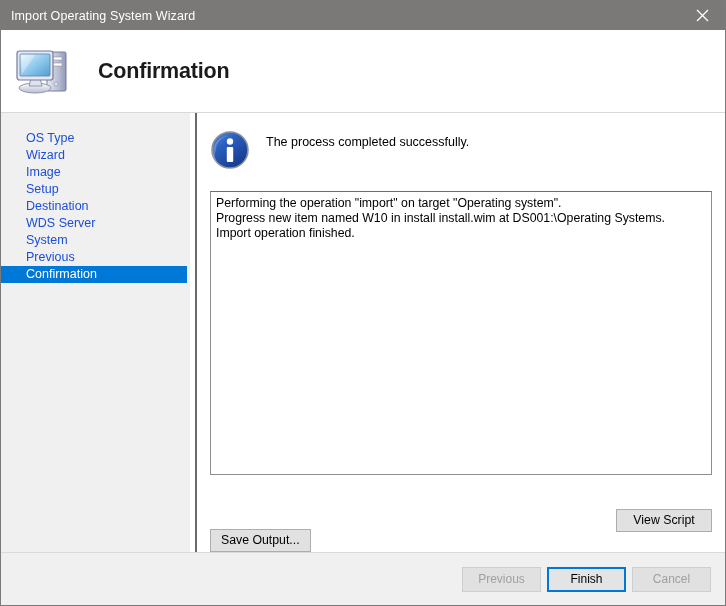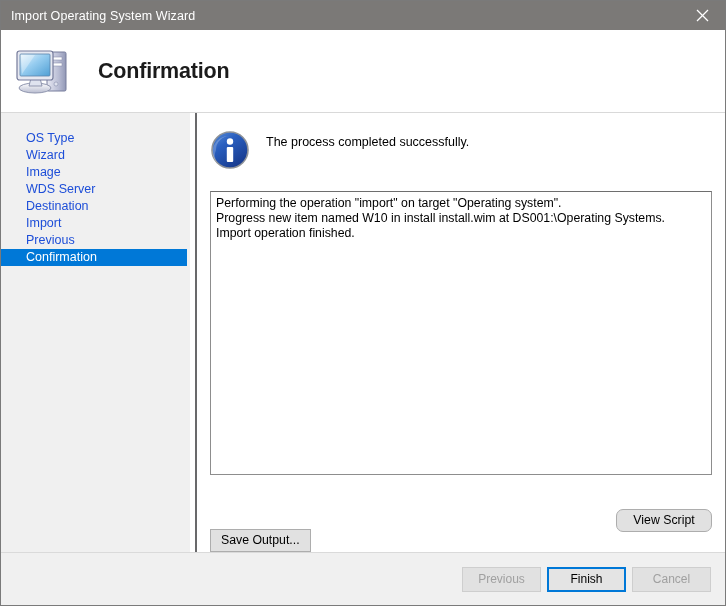--- a/index.html
+++ b/index.html
@@ -176,21 +176,21 @@
     font-family: "Liberation Sans", sans-serif;
     font-size: 12.3px;
     color: #000000;
     padding: 0 10px;
     box-sizing: border-box;
     line-height: 21px;
     text-align: center;
     white-space: nowrap;
   }
   #save-output-button { min-width: 96px; margin-top: 40px; }
-  #view-script-button { min-width: 96px; border-radius: 7px; }
+  #view-script-button { min-width: 96px; }
 
   
   #content-separator {
     position: absolute;
     left: 0;
     right: 0;
     bottom: 51px;
     height: 1px;
     background: #ffffff;
     border-top: 1px solid #ffffff;
@@ -280,23 +280,24 @@
     </span>
     <span id="header-title">Confirmation</span>
   </div>
 
   <div id="body-area">
 
     <div id="sidebar">
       <div class="step">OS Type</div>
       <div class="step">Wizard</div>
       <div class="step">Image</div>
+      <div class="step">Setup</div>
+      <div class="step">Destination</div>
       <div class="step">WDS Server</div>
-      <div class="step">Destination</div>
-      <div class="step">Import</div>
+      <div class="step">System</div>
       <div class="step">Previous</div>
       <div class="step current">Confirmation</div>
     </div>
 
     <div id="sidebar-divider"></div>
 
     <div id="content">
 
       <div id="status-row">
         <span id="info-icon">

